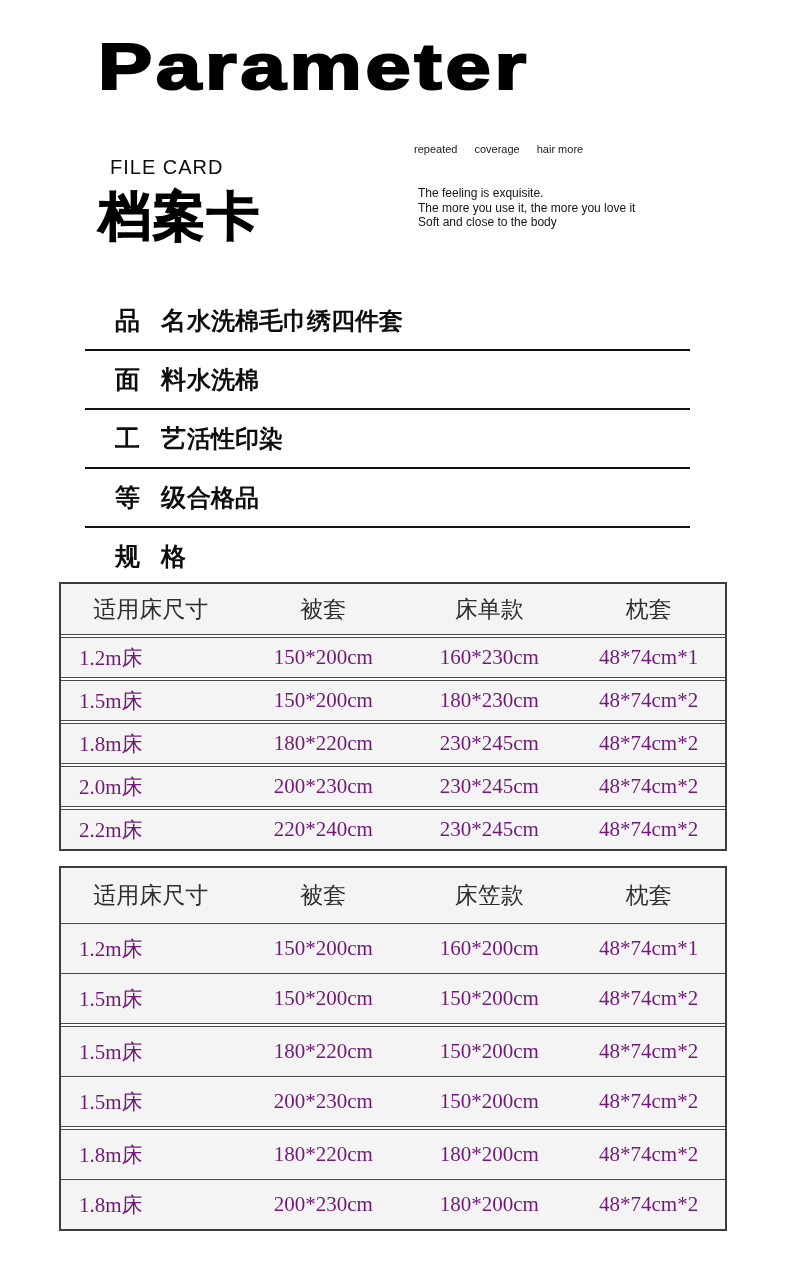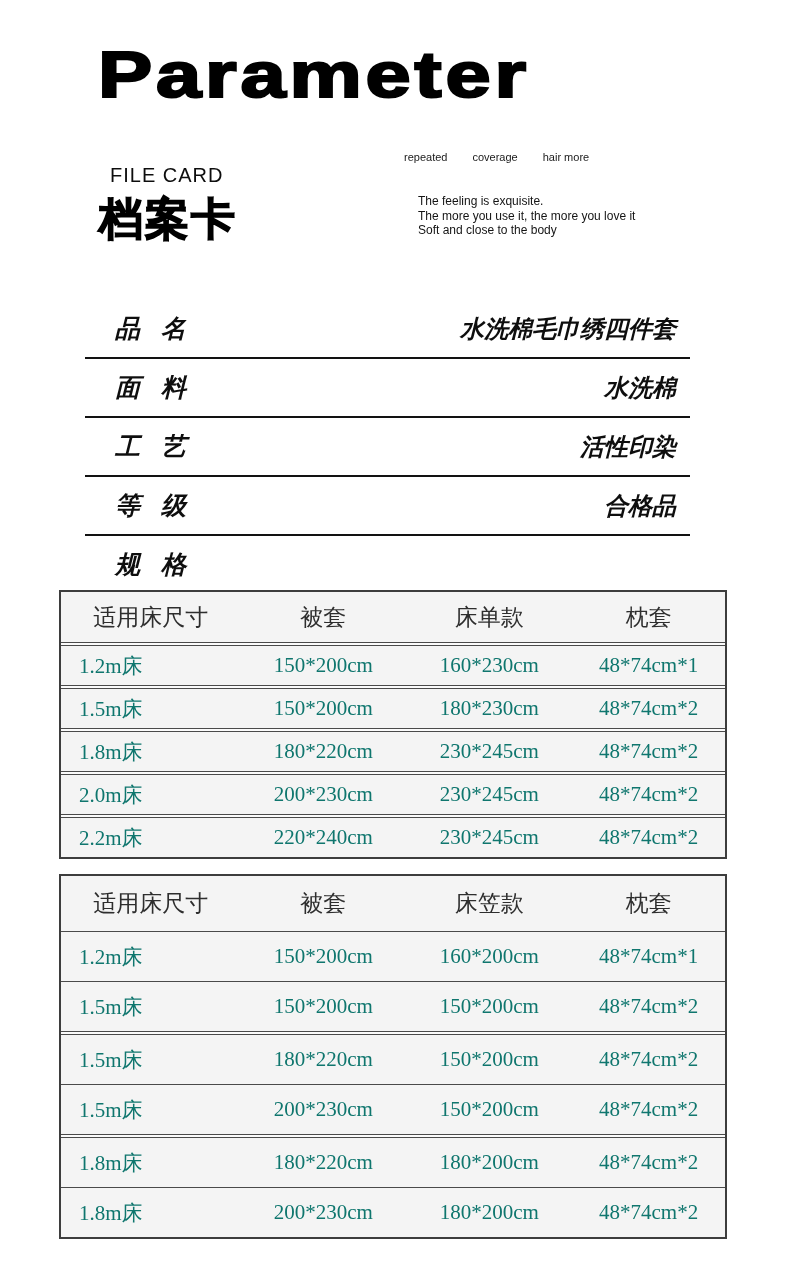--- a/index.html
+++ b/index.html
@@ -1,52 +1,52 @@
 <!DOCTYPE html>
 <html><head>
 <meta charset="utf-8">
 <style>
   html,body { margin:0; padding:0; background:#ffffff; }
   .canvas {
-    position:relative; width:790px; height:1232px; margin:12px auto;
+    position:relative; width:790px; height:1232px; margin:4px auto;
     background:#ffffff; overflow:hidden;
     font-family:"Liberation Sans","DejaVu Sans",sans-serif; color:#111;
   }
 
   
   .big-title {
     position:absolute; left:98px; top:26px;
     font-size:64px; font-weight:bold; color:#000;
     letter-spacing:3px; white-space:nowrap;
     -webkit-text-stroke:2.2px #000;
     transform:scaleX(1.27); transform-origin:left top;
   }
   .file-card-en {
     position:absolute; left:110px; top:152px;
     font-size:20px; letter-spacing:1px; color:#0d0d0d;
   }
   .file-card-zh {
     position:absolute; left:99px; top:178px;
-    font-size:44px; font-weight:bold; color:#000;
+    font-size:52px; font-weight:bold; color:#000;
     -webkit-text-stroke:1.3px #000; letter-spacing:2px;
   }
   .feature-words {
-    position:absolute; left:404px; top:139px;
-    display:flex; gap:25px; font-size:11px; color:#1a1a1a;
+    position:absolute; left:414px; top:139px;
+    display:flex; gap:17px; font-size:11px; color:#1a1a1a;
   }
   .tagline {
     position:absolute; left:418px; top:182px;
     font-size:12px; line-height:14.5px; color:#141414;
   }
 
   
   .spec-list { position:absolute; left:85px; top:288px; width:605px; }
   .spec-row {
-    display:flex; justify-content:space-between; align-items:center;
-    height:57px; border-bottom:2px solid #121212;font-style:italic;
+    display:flex; align-items:center;
+    height:57px; border-bottom:2px solid #121212;
   }
   .spec-row:first-child { height:57px; }
   .spec-row.no-rule { border-bottom:none; }
   .spec-label {
     font-size:25px; font-weight:bold; color:#0e0e0e;
     padding-left:30px; word-spacing:12px; letter-spacing:1px;
   }
   .spec-value {
     font-size:24px; font-weight:600; color:#0e0e0e; padding-right:14px;
   }
@@ -58,21 +58,21 @@
   }
   #table-0 { top:578px; }
   #table-1 { top:862px; }
   .t-row {
     display:grid; grid-template-columns:27% 25% 25% 23%;
     align-items:center; background:#f4f4f4;
   }
   .t-cell {
     text-align:center;
     font-family:"Liberation Serif","DejaVu Serif",serif;
-    font-size:21px; color:#0f766e;
+    font-size:21px; color:#701a75;
   }
   .t-head .t-cell { font-size:23px; color:#2e2e2e; }
   .t-row:not(.t-head) .t-cell.c0 { text-align:left; padding-left:18px; }
 
   
   #table-0 .t-row { height:39px; border-bottom:1px solid #4a4a4a; }
   #table-0 .t-row.t-head { height:50px; }
   #table-0 .t-row + .t-row { border-top:1px solid #4a4a4a; margin-top:2px; }
   #table-0 .t-row:last-child { border-bottom:none; }
 

